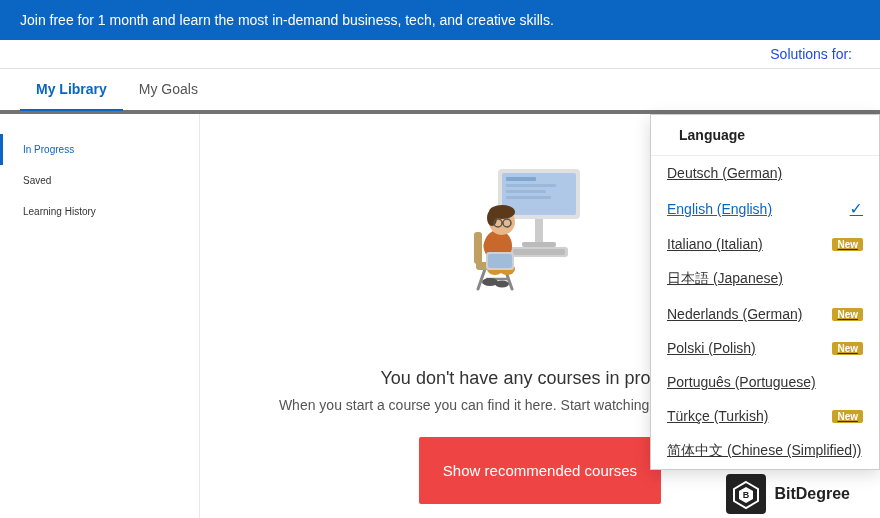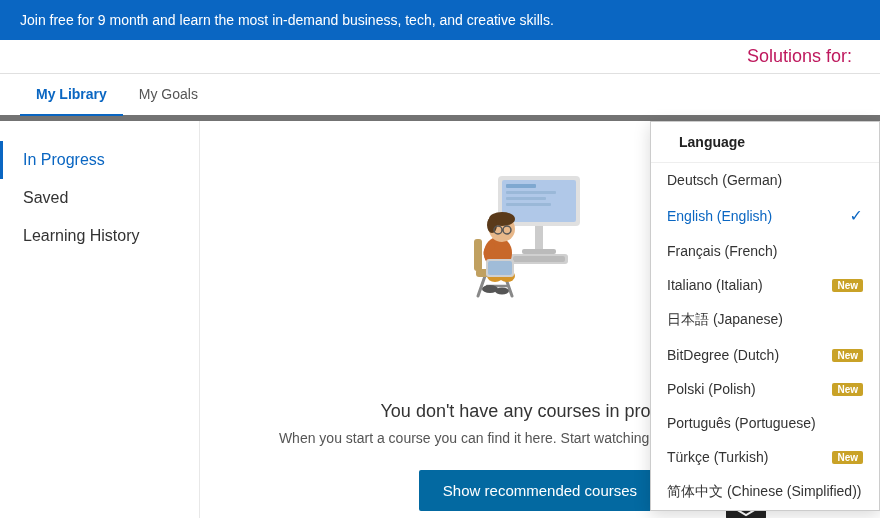--- a/index.html
+++ b/index.html
@@ -24,21 +24,21 @@
       border-bottom: 1px solid #e0e0e0;
       font-size: 13px;
       color: #555;
       position: relative;
     }
 
     
     .tab-bar {
       display: flex;
       padding: 0 20px;
-      border-bottom: 6px solid #737373;
+      border-bottom: 4px solid #737373;
       background: #fff;
     }
     .tab {
       padding: 12px 16px;
       cursor: pointer;
       font-size: 14px;
       color: #555;
       border-bottom: 2px solid transparent;
       margin-bottom: -1px;
     }
@@ -58,21 +58,21 @@
     
     .sidebar {
       width: 200px;
       padding: 20px 0;
       border-right: 1px solid #e8e8e8;
       flex-shrink: 0;
     }
     .sidebar-item {
       padding: 10px 20px;
       cursor: pointer;
-      font-size: 16px;
+      font-size: 10px;
       color: #333;
       border-left: 3px solid transparent;
     }
     .sidebar-item.active {
       color: #0a66c2;
       border-left: 3px solid #0a66c2;
       font-weight: 500;
     }
 
     
@@ -116,24 +116,24 @@
       margin-bottom: 8px;
     }
     .empty-state-subtitle {
       font-size: 14px;
       color: #555;
       margin-bottom: 24px;
     }
 
     
     .recommend-button {
-      background: #0369a1;
+      background: #ef4444;
       color: #fff;
       border: none;
-      padding: 12px 24px;
+      padding: 25px 24px;
       font-size: 15px;
       font-weight: 500;
       cursor: pointer;
       border-radius: 2px;
     }
 
     
     .bitdegree-logo {
       display: flex;
       align-items: center;
@@ -171,47 +171,48 @@
       border-bottom: 1px solid #eee;
     }
     .dropdown-item {
       display: flex;
       align-items: center;
       justify-content: space-between;
       padding: 9px 16px;
       font-size: 14px;
       color: #333;
       cursor: pointer;
+      text-decoration: underline;
     }
     .dropdown-item.selected { color: #0a66c2; }
     .dropdown-item .checkmark {
       color: #0a66c2;
       font-size: 16px;
     }
     .new-badge {
       background: #c9a227;
       color: #fff;
       font-size: 10px;
       font-weight: 700;
       padding: 1px 5px;
       border-radius: 2px;
     }
 
     
     .solutions-label {
-      font-size: 18px;
-      color: #be185d;
+      font-size: 14px;
+      color: #1d4ed8;
       margin-right: 8px;
     }
   </style>
 </head>
 <body>
 
 <div class="top-banner">
-  <span>Join free for 9 month and learn the most in-demand business, tech, and creative skills.</span>
+  <span>Join free for 1 month and learn the most in-demand business, tech, and creative skills.</span>
 </div>
 
 <div class="solutions-bar">
   <span class="solutions-label">Solutions for:</span>
 </div>
 
 <div class="tab-bar">
   <div class="tab active">
     <span>My Library</span>
   </div>
@@ -306,31 +307,28 @@
     <div class="dropdown-header">Language</div>
 
     <div class="dropdown-item">
       <span>Deutsch (German)</span>
     </div>
     <div class="dropdown-item selected">
       <span>English (English)</span>
       <span class="checkmark">✓</span>
     </div>
     <div class="dropdown-item">
-      <span>Français (French)</span>
-    </div>
-    <div class="dropdown-item">
       <span>Italiano (Italian)</span>
       <span class="new-badge">New</span>
     </div>
     <div class="dropdown-item">
       <span>日本語 (Japanese)</span>
     </div>
     <div class="dropdown-item">
-      <span>BitDegree (Dutch)</span>
+      <span>Nederlands (German)</span>
       <span class="new-badge">New</span>
     </div>
     <div class="dropdown-item">
       <span>Polski (Polish)</span>
       <span class="new-badge">New</span>
     </div>
     <div class="dropdown-item">
       <span>Português (Portuguese)</span>
     </div>
     <div class="dropdown-item">

